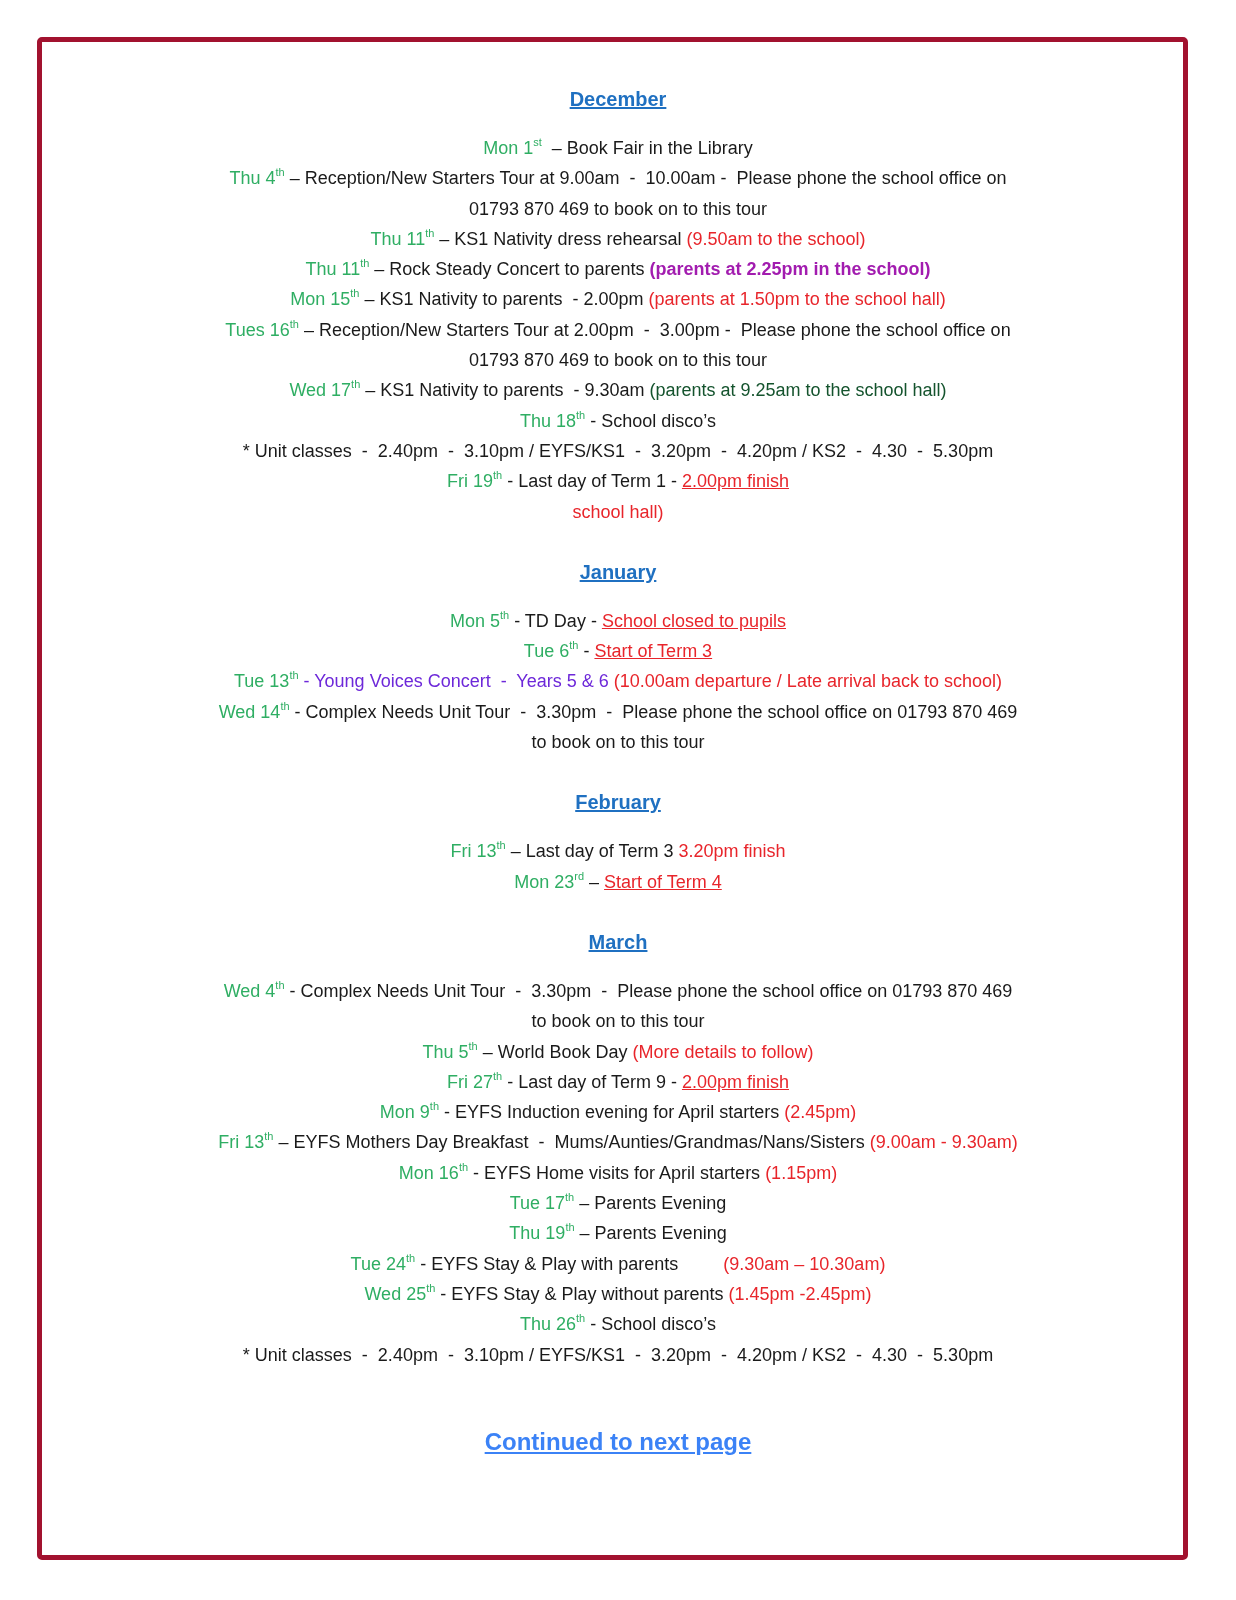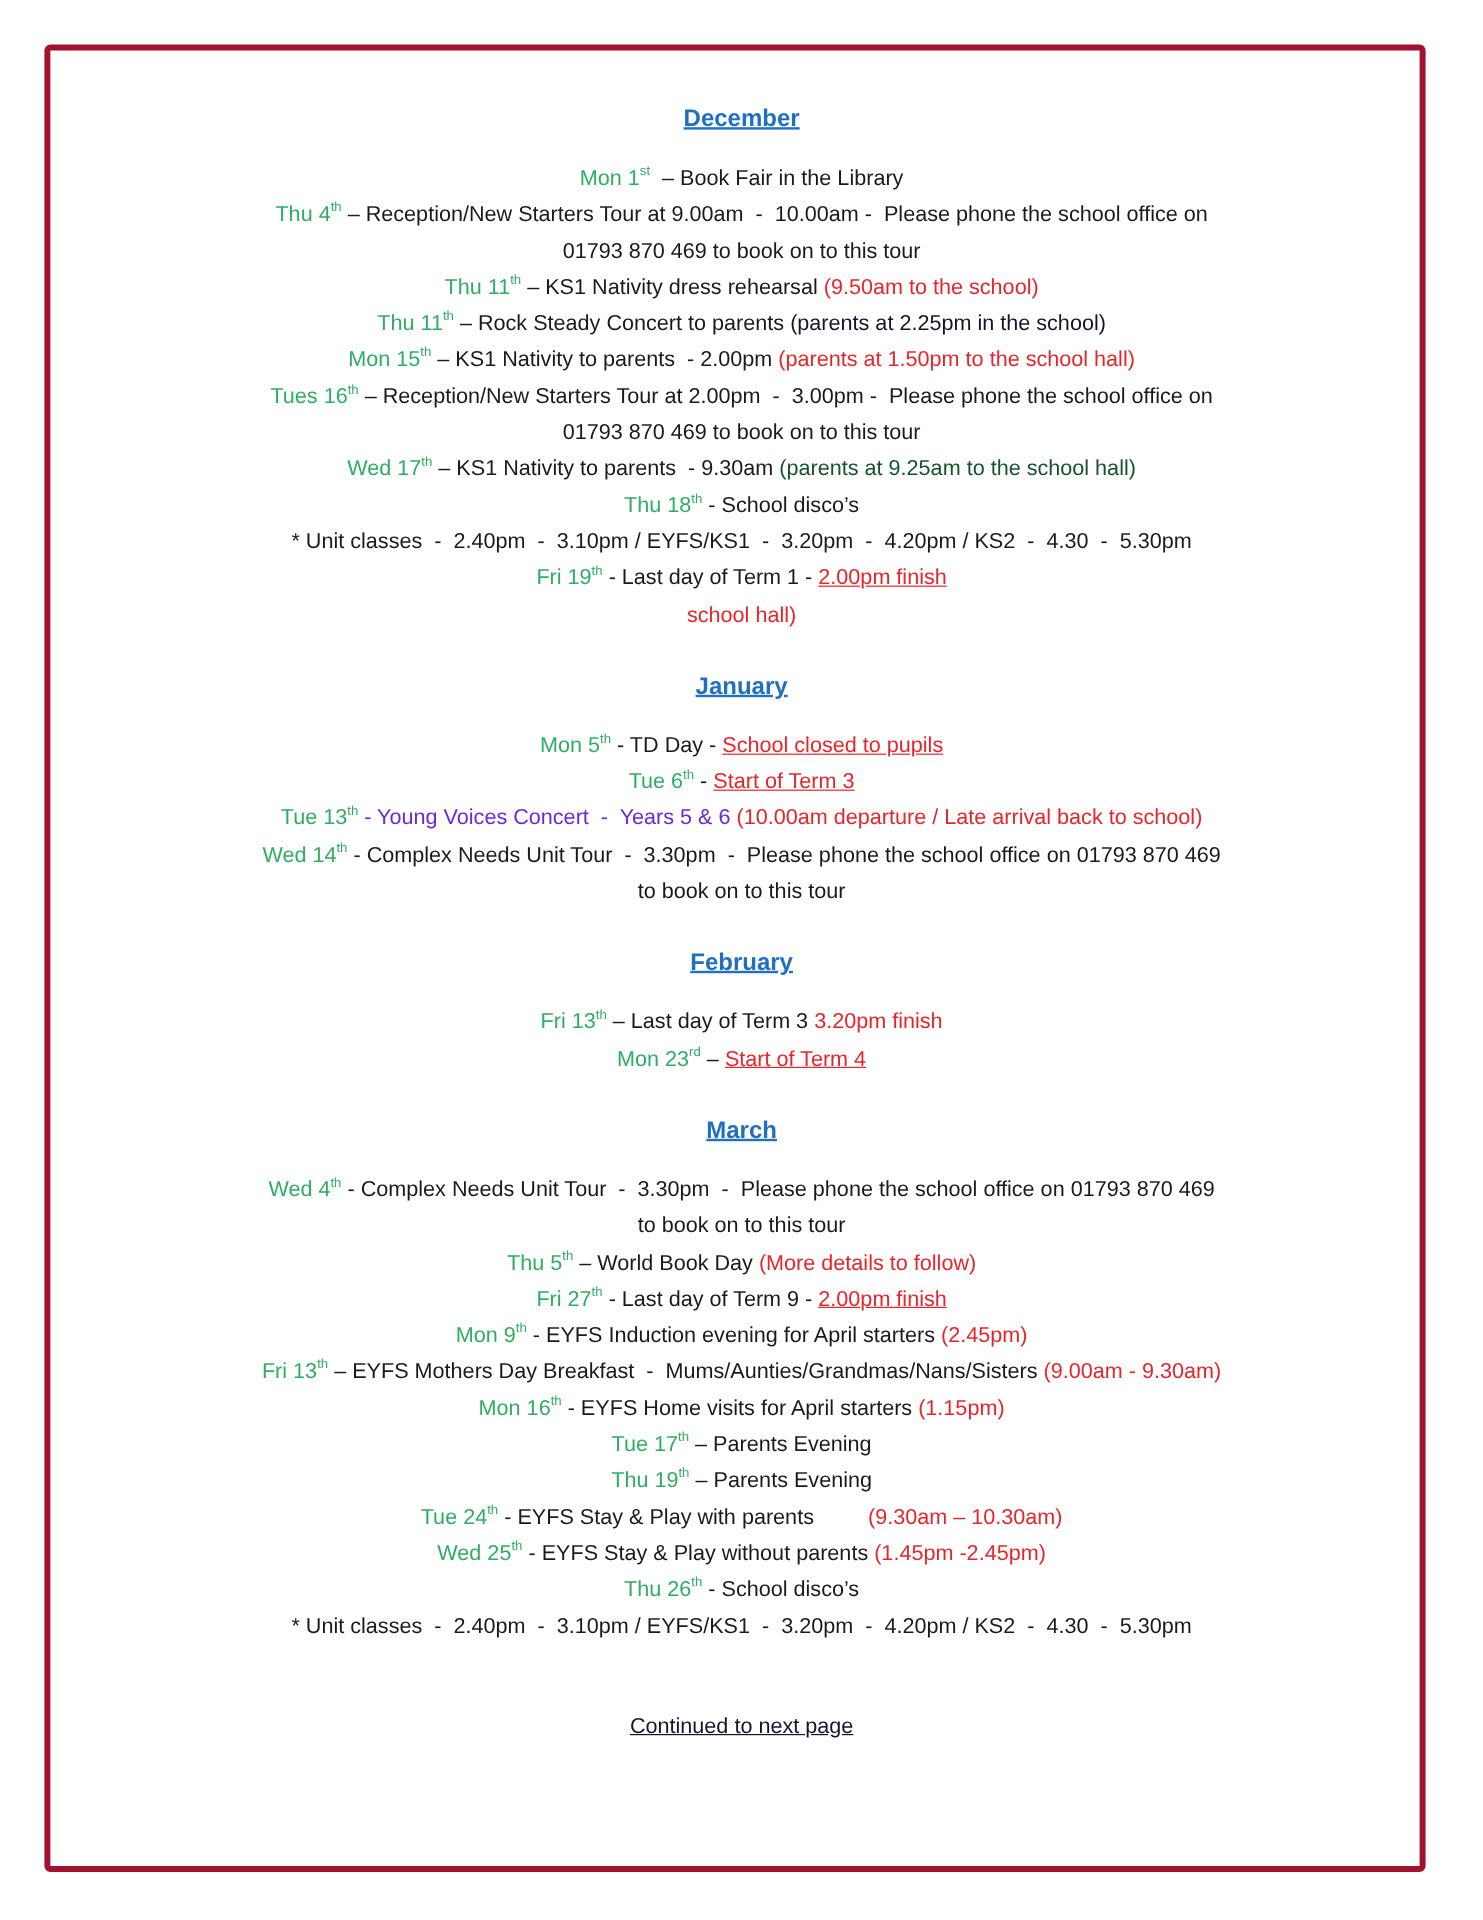--- a/index.html
+++ b/index.html
@@ -26,38 +26,38 @@
     line-height:30px;color:#1F70C1;margin-bottom:19px;
   }
   .line{
     font-size:18px;line-height:30.3px;white-space:pre-wrap;
   }
   .line sup{
     font-size:11px;line-height:0;position:relative;top:-1px;vertical-align:super;
   }
   .u{text-decoration:underline;}
   .footer{
-    margin-top:58px;font-size:18px;font-weight:normal;
-    text-decoration:underline;color:#0f172a;
+    margin-top:58px;font-size:24px;font-weight:bold;
+    text-decoration:underline;color:#3b82f6;
   }
 </style>
 </head>
 <body>
 
 <div class="frame"></div>
 
 <div class="content">
   <div>
       <section class="month-section">
         <div class="month-header">December</div>
         <div class="line"><span style="color: rgb(47, 174, 99);">Mon 1</span><sup style="color: rgb(47, 174, 99);">st</sup><span style="color: rgb(26, 26, 26);">  – Book Fair in the Library</span></div>
         <div class="line"><span style="color: rgb(47, 174, 99);">Thu 4</span><sup style="color: rgb(47, 174, 99);">th</sup><span style="color: rgb(26, 26, 26);"> – Reception/New Starters Tour at 9.00am  -  10.00am -  Please phone the school office on</span></div>
         <div class="line"><span style="color: rgb(26, 26, 26);">01793 870 469 to book on to this tour</span></div>
         <div class="line"><span style="color: rgb(47, 174, 99);">Thu 11</span><sup style="color: rgb(47, 174, 99);">th</sup><span style="color: rgb(26, 26, 26);"> – KS1 Nativity dress rehearsal </span><span style="color: rgb(232, 37, 43);">(9.50am to the school)</span></div>
-        <div class="line"><span style="color: rgb(47, 174, 99);">Thu 11</span><sup style="color: rgb(47, 174, 99);">th</sup><span style="color: rgb(26, 26, 26);"> – Rock Steady Concert to parents </span><span style="color: #0f172a;">(parents at 2.25pm in the school)</span></div>
+        <div class="line"><span style="color: rgb(47, 174, 99);">Thu 11</span><sup style="color: rgb(47, 174, 99);">th</sup><span style="color: rgb(26, 26, 26);"> – Rock Steady Concert to parents </span><span style="color: #a21caf; font-weight: bold;">(parents at 2.25pm in the school)</span></div>
         <div class="line"><span style="color: rgb(47, 174, 99);">Mon 15</span><sup style="color: rgb(47, 174, 99);">th</sup><span style="color: rgb(26, 26, 26);"> – KS1 Nativity to parents  - 2.00pm </span><span style="color: rgb(232, 37, 43);">(parents at 1.50pm to the school hall)</span></div>
         <div class="line"><span style="color: rgb(47, 174, 99);">Tues 16</span><sup style="color: rgb(47, 174, 99);">th</sup><span style="color: rgb(26, 26, 26);"> – Reception/New Starters Tour at 2.00pm  -  3.00pm -  Please phone the school office on</span></div>
         <div class="line"><span style="color: rgb(26, 26, 26);">01793 870 469 to book on to this tour</span></div>
         <div class="line"><span style="color: rgb(47, 174, 99);">Wed 17</span><sup style="color: rgb(47, 174, 99);">th</sup><span style="color: rgb(26, 26, 26);"> – KS1 Nativity to parents  - 9.30am </span><span style="color: #14532d;">(parents at 9.25am to the school hall)</span></div>
         <div class="line"><span style="color: rgb(47, 174, 99);">Thu 18</span><sup style="color: rgb(47, 174, 99);">th</sup><span style="color: rgb(26, 26, 26);"> - School disco’s</span></div>
         <div class="line"><span style="color: rgb(26, 26, 26);">* Unit classes  -  2.40pm  -  3.10pm / EYFS/KS1  -  3.20pm  -  4.20pm / KS2  -  4.30  -  5.30pm</span></div>
         <div class="line"><span style="color: rgb(47, 174, 99);">Fri 19</span><sup style="color: rgb(47, 174, 99);">th</sup><span style="color: rgb(26, 26, 26);"> - Last day of Term 1 - </span><span class="u" style="color: rgb(232, 37, 43);">2.00pm finish</span></div>
         <div class="line"><span style="color: rgb(232, 37, 43);">school hall)</span></div>
       </section>
       <section class="month-section">

